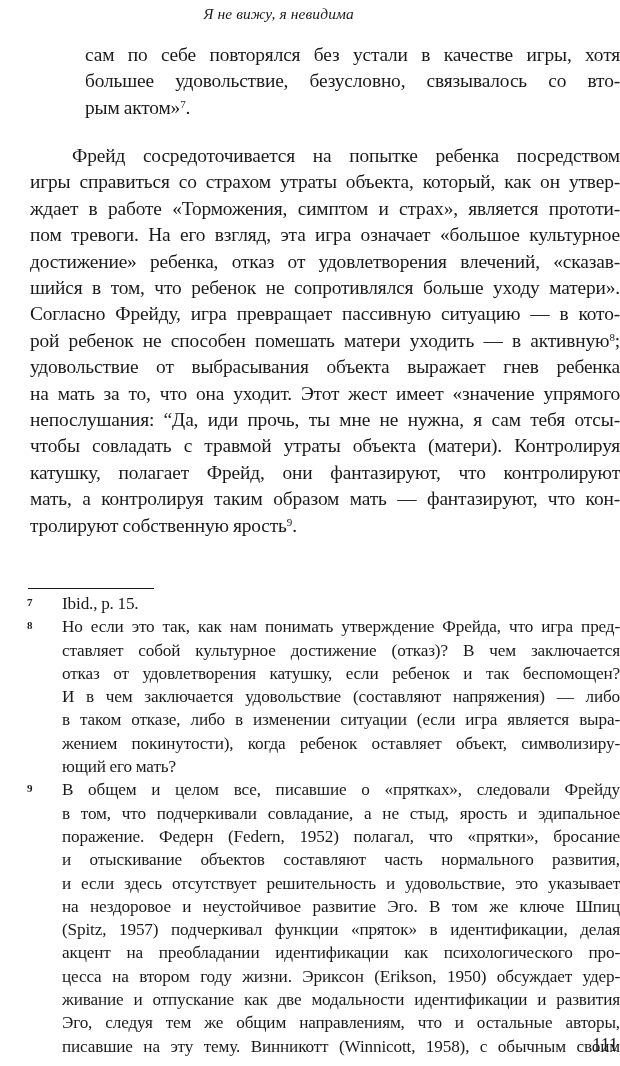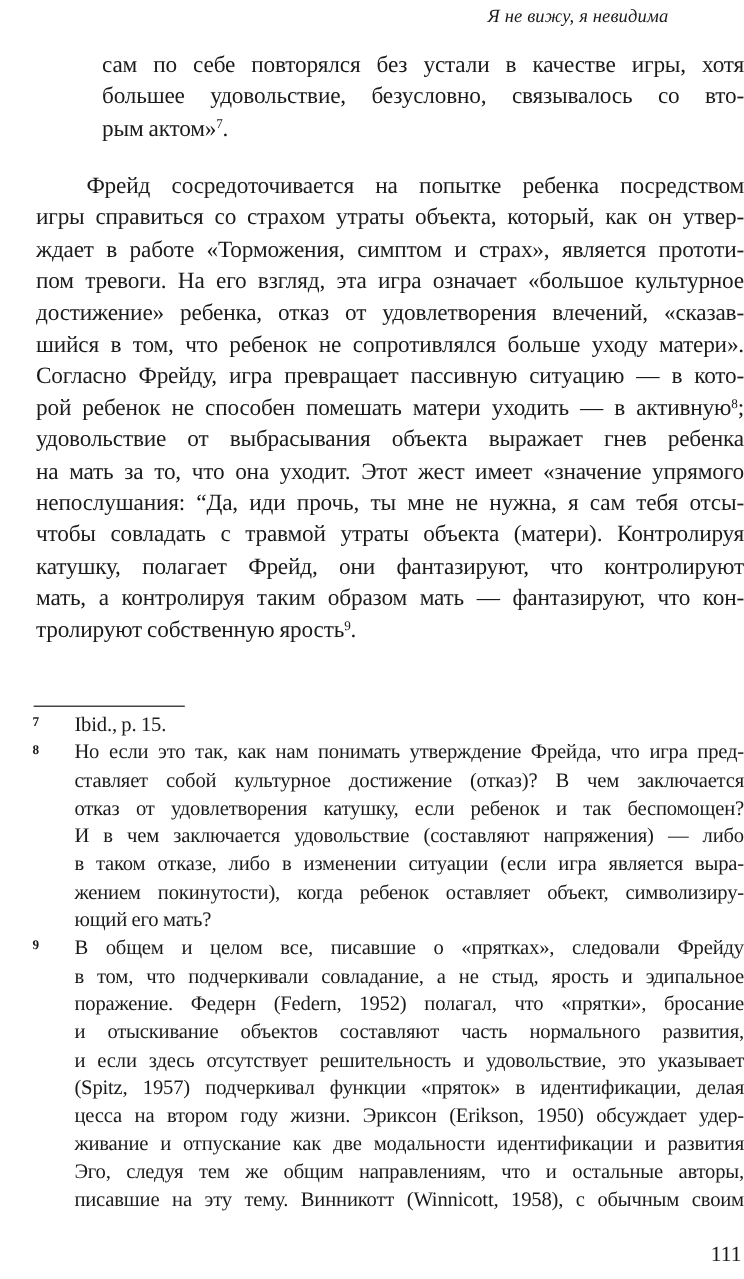--- a/index.html
+++ b/index.html
@@ -13,21 +13,21 @@
       position: relative;
       overflow: hidden;
       color: #1a1a1a;
       font-family: "Liberation Serif", "DejaVu Serif", serif;
     }
     .running-head {
       position: absolute;
       top: 4px;
       left: 0;
       width: 557px;
-      text-align: right;
+      text-align: center;
       font-style: italic;
       font-size: 15.5px;
       line-height: 20px;
       letter-spacing: 0.1px;
     }
     .main-text {
       position: absolute;
       left: 30px;
       width: 590px;
       font-size: 19.4px;
@@ -154,21 +154,23 @@
     </div>
   </div>
   <div class="fn">
     <span class="fn-num">9</span>
     <div class="fn-text">
       <span class="line">В общем и целом все, писавшие о «прятках», следовали Фрейду</span>
       <span class="line">в том, что подчеркивали совладание, а не стыд, ярость и эдипальное</span>
       <span class="line">поражение. Федерн (Federn, 1952) полагал, что «прятки», бросание</span>
       <span class="line">и отыскивание объектов составляют часть нормального развития,</span>
       <span class="line">и если здесь отсутствует решительность и удовольствие, это указывает</span>
+      <span class="line">на нездоровое и неустойчивое развитие Эго. В том же ключе Шпиц</span>
       <span class="line">(Spitz, 1957) подчеркивал функции «пряток» в идентификации, делая</span>
+      <span class="line">акцент на преобладании идентификации как психологического про-</span>
       <span class="line">цесса на втором году жизни. Эриксон (Erikson, 1950) обсуждает удер-</span>
       <span class="line">живание и отпускание как две модальности идентификации и развития</span>
       <span class="line">Эго, следуя тем же общим направлениям, что и остальные авторы,</span>
       <span class="line">писавшие на эту тему. Винникотт (Winnicott, 1958), с обычным своим</span>
     </div>
   </div>
 </div>
 
 <div class="page-number">111</div>
 

